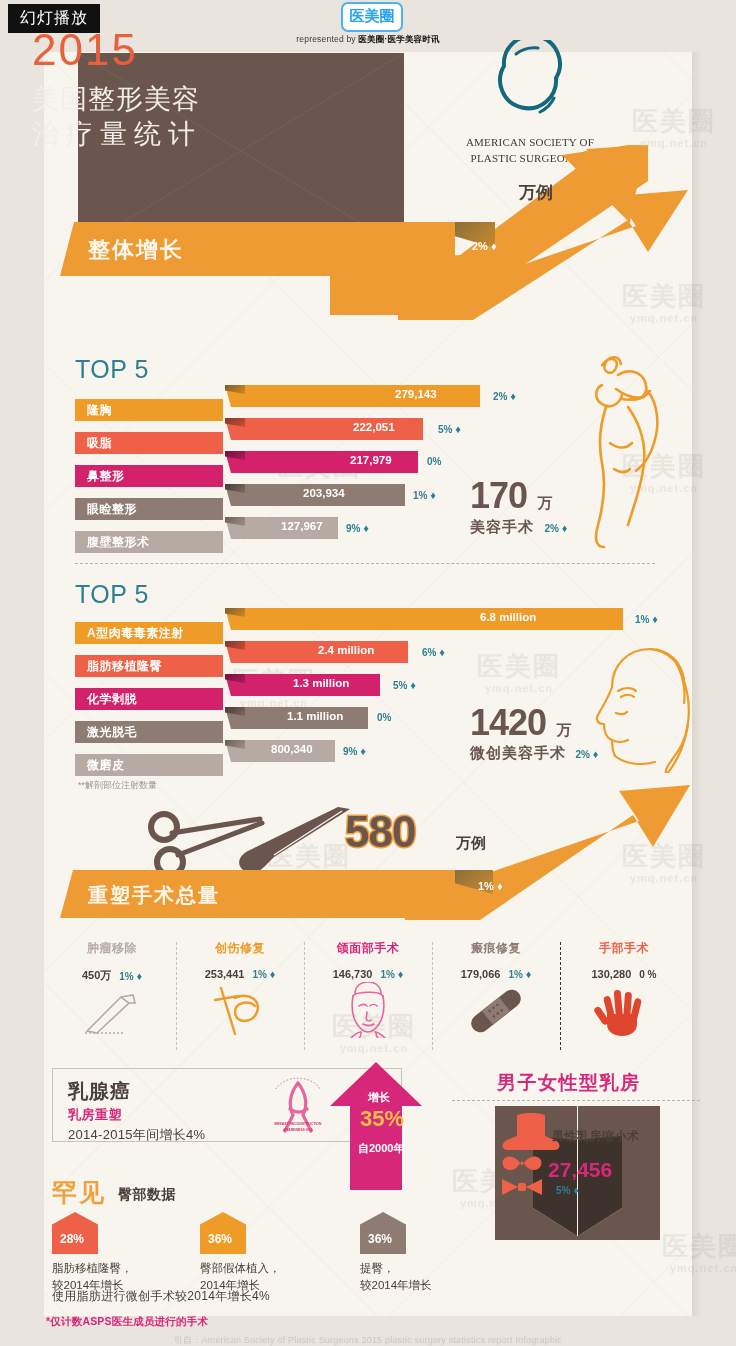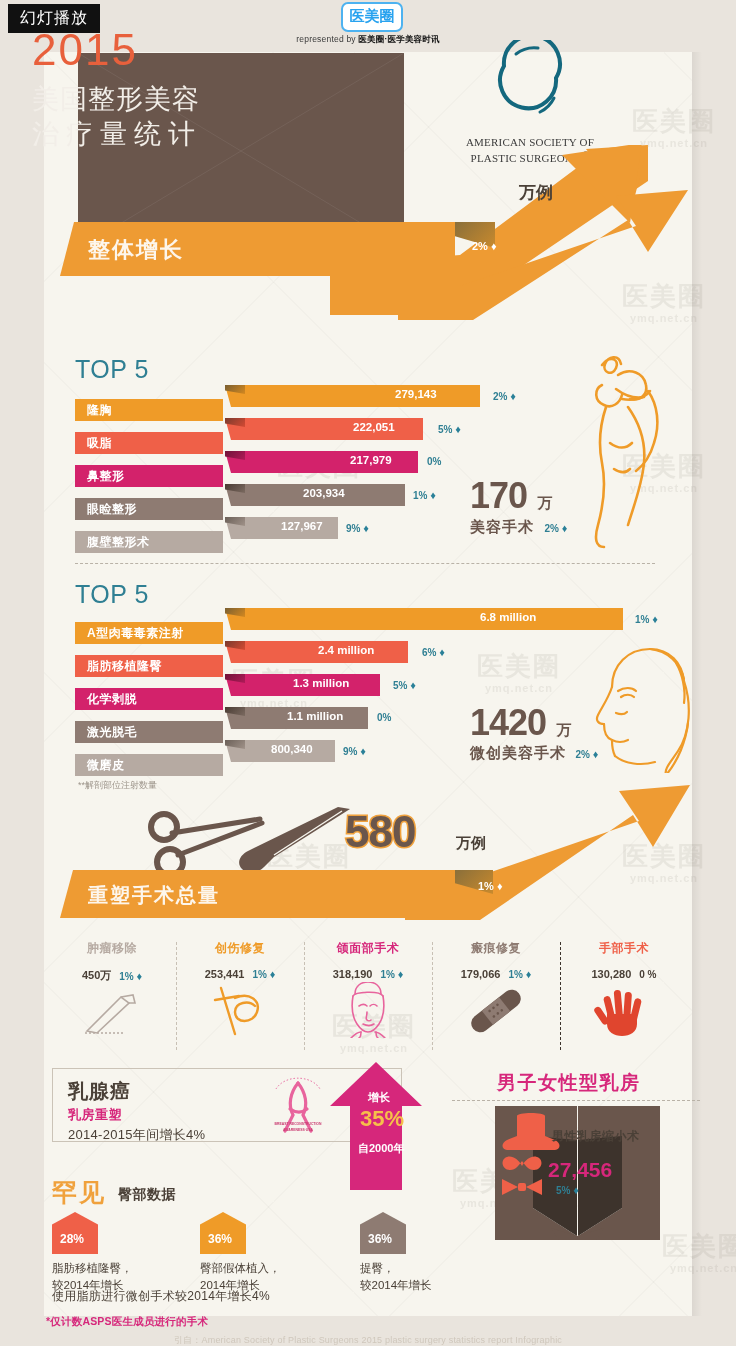--- a/index.html
+++ b/index.html
@@ -535,21 +535,21 @@
           <path d="M16 4 L30 50"></path>
           <path d="M10 16 L34 12"></path>
           <path d="M30 14 c14-6 26 2 22 14 c-4 12-22 12-22 0 c0-10 14-12 20-6"></path>
         </g>
       </svg>
     </div>
 
     <div class="rcol" style="left:256px;">
       <div class="rhead" style="color:#d6277b;">颌面部手术</div>
       <div class="rrow">
-        <span class="rnum">318,190</span>
+        <span class="rnum">146,730</span>
         <span class="rpct"><span>1%</span> <span class="uparrow">♦</span></span>
       </div>
       <svg width="70" height="56" viewBox="0 0 70 56" style="margin-top:2px;">
         <g stroke="#e8649d" fill="none" stroke-width="1.6" stroke-linecap="round">
           <path d="M22 12 c0-8 6-12 13-12 c7 0 13 4 13 12"></path>
           <path d="M20 14 c-2 12 0 22 4 28 c4 6 7 8 11 8 c4 0 7-2 11-8 c4-6 6-16 4-28"></path>
           <path d="M20 14 c2-4 26-6 30 0"></path>
           <path d="M26 24 c3-2 6-2 8 0"></path>
           <path d="M37 24 c2-2 5-2 7 0"></path>
           <path d="M34 30 c0 5-2 7 0 8 c1 1 3 1 4 0"></path>

